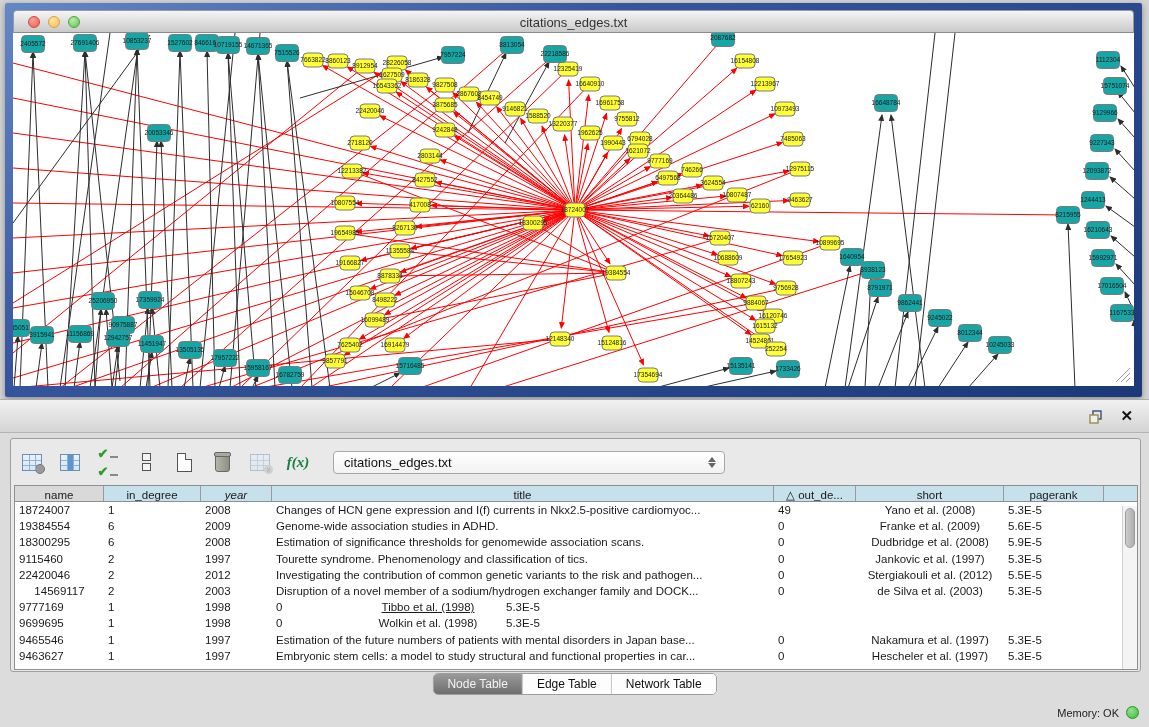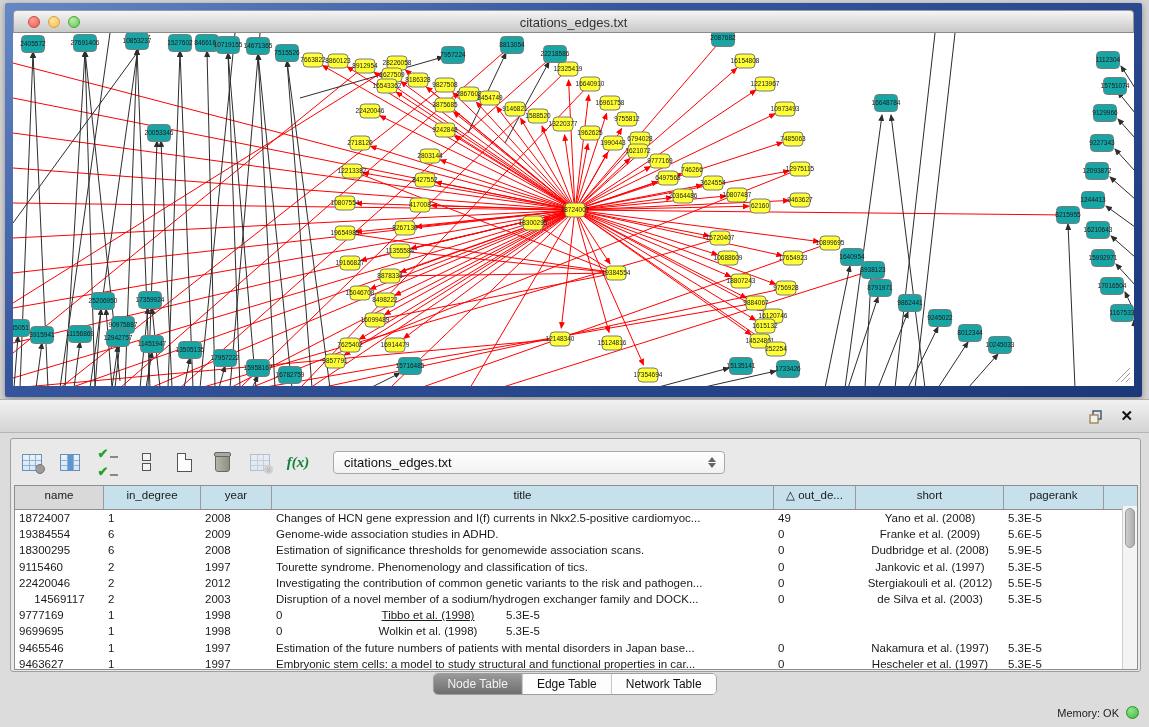--- a/index.html
+++ b/index.html
@@ -44,21 +44,21 @@
     border-radius:4px; font-size:13px; color:#111; line-height:21px;
     padding-left:10px; cursor:pointer; }
   .dd-arrows { position:absolute; right:8px; top:4px; }
   .dd-arrows div { width:0; height:0; border-left:4px solid transparent;
     border-right:4px solid transparent; margin:1px 0; }
   .dd-up { border-bottom:5px solid #666; }
   .dd-down { border-top:5px solid #666; }
 
   .table-wrap { position:absolute; left:3px; top:46px; width:1124px; height:185px;
     background:#fff; border:1px solid #8f8f8f; }
-  .thead { display:flex; height:24px; background:#c6e1ec;
+  .thead { display:flex; height:16px; background:#c6e1ec;
     border-bottom:1px solid #8f8f8f; }
   .th { font-size:11.5px; color:#1a1a1a; text-align:center; line-height:19px;
     border-right:1px solid #9a9a9a; overflow:hidden; white-space:nowrap;
     cursor:pointer; flex:0 0 auto; }
   .th.gray { background:#d9d9d9; }
   .trow { display:flex; height:16.2px; }
   .td { font-size:11.5px; color:#1a1a1a; line-height:16px; white-space:nowrap;
     overflow:hidden; text-overflow:ellipsis; padding:0 4px; flex:0 0 auto; cursor:default;}
   .vscroll { position:absolute; right:0; top:20px; bottom:0; width:15px;
     background:#f4f4f4; border-left:1px solid #cfcfcf; }
@@ -843,21 +843,21 @@
           <div class="dd-up"></div>
             <div class="dd-down"></div>
         </div>
       </div>
     </div>
 
     <div class="table-wrap">
       <div class="thead" id="thead">
           <div class="th gray" style="width: 89px;">name</div>
           <div class="th" style="width: 97px;">in_degree</div>
-          <div class="th" style="width: 71px;">year</div>
+          <div class="th" style="width: 71px; font-style: italic;">year</div>
           <div class="th" style="width: 502px;">title</div>
           <div class="th" style="width: 82px;">△ out_de...</div>
           <div class="th" style="width: 148px;">short</div>
           <div class="th" style="width: 100px;">pagerank</div>
         </div>
       <div id="tbody">
           <div class="trow">
             <div class="td" style="width: 89px; text-align: left;">18724007</div>
             <div class="td" style="width: 97px; text-align: left;">1</div>
             <div class="td" style="width: 71px; text-align: left;">2008</div>

